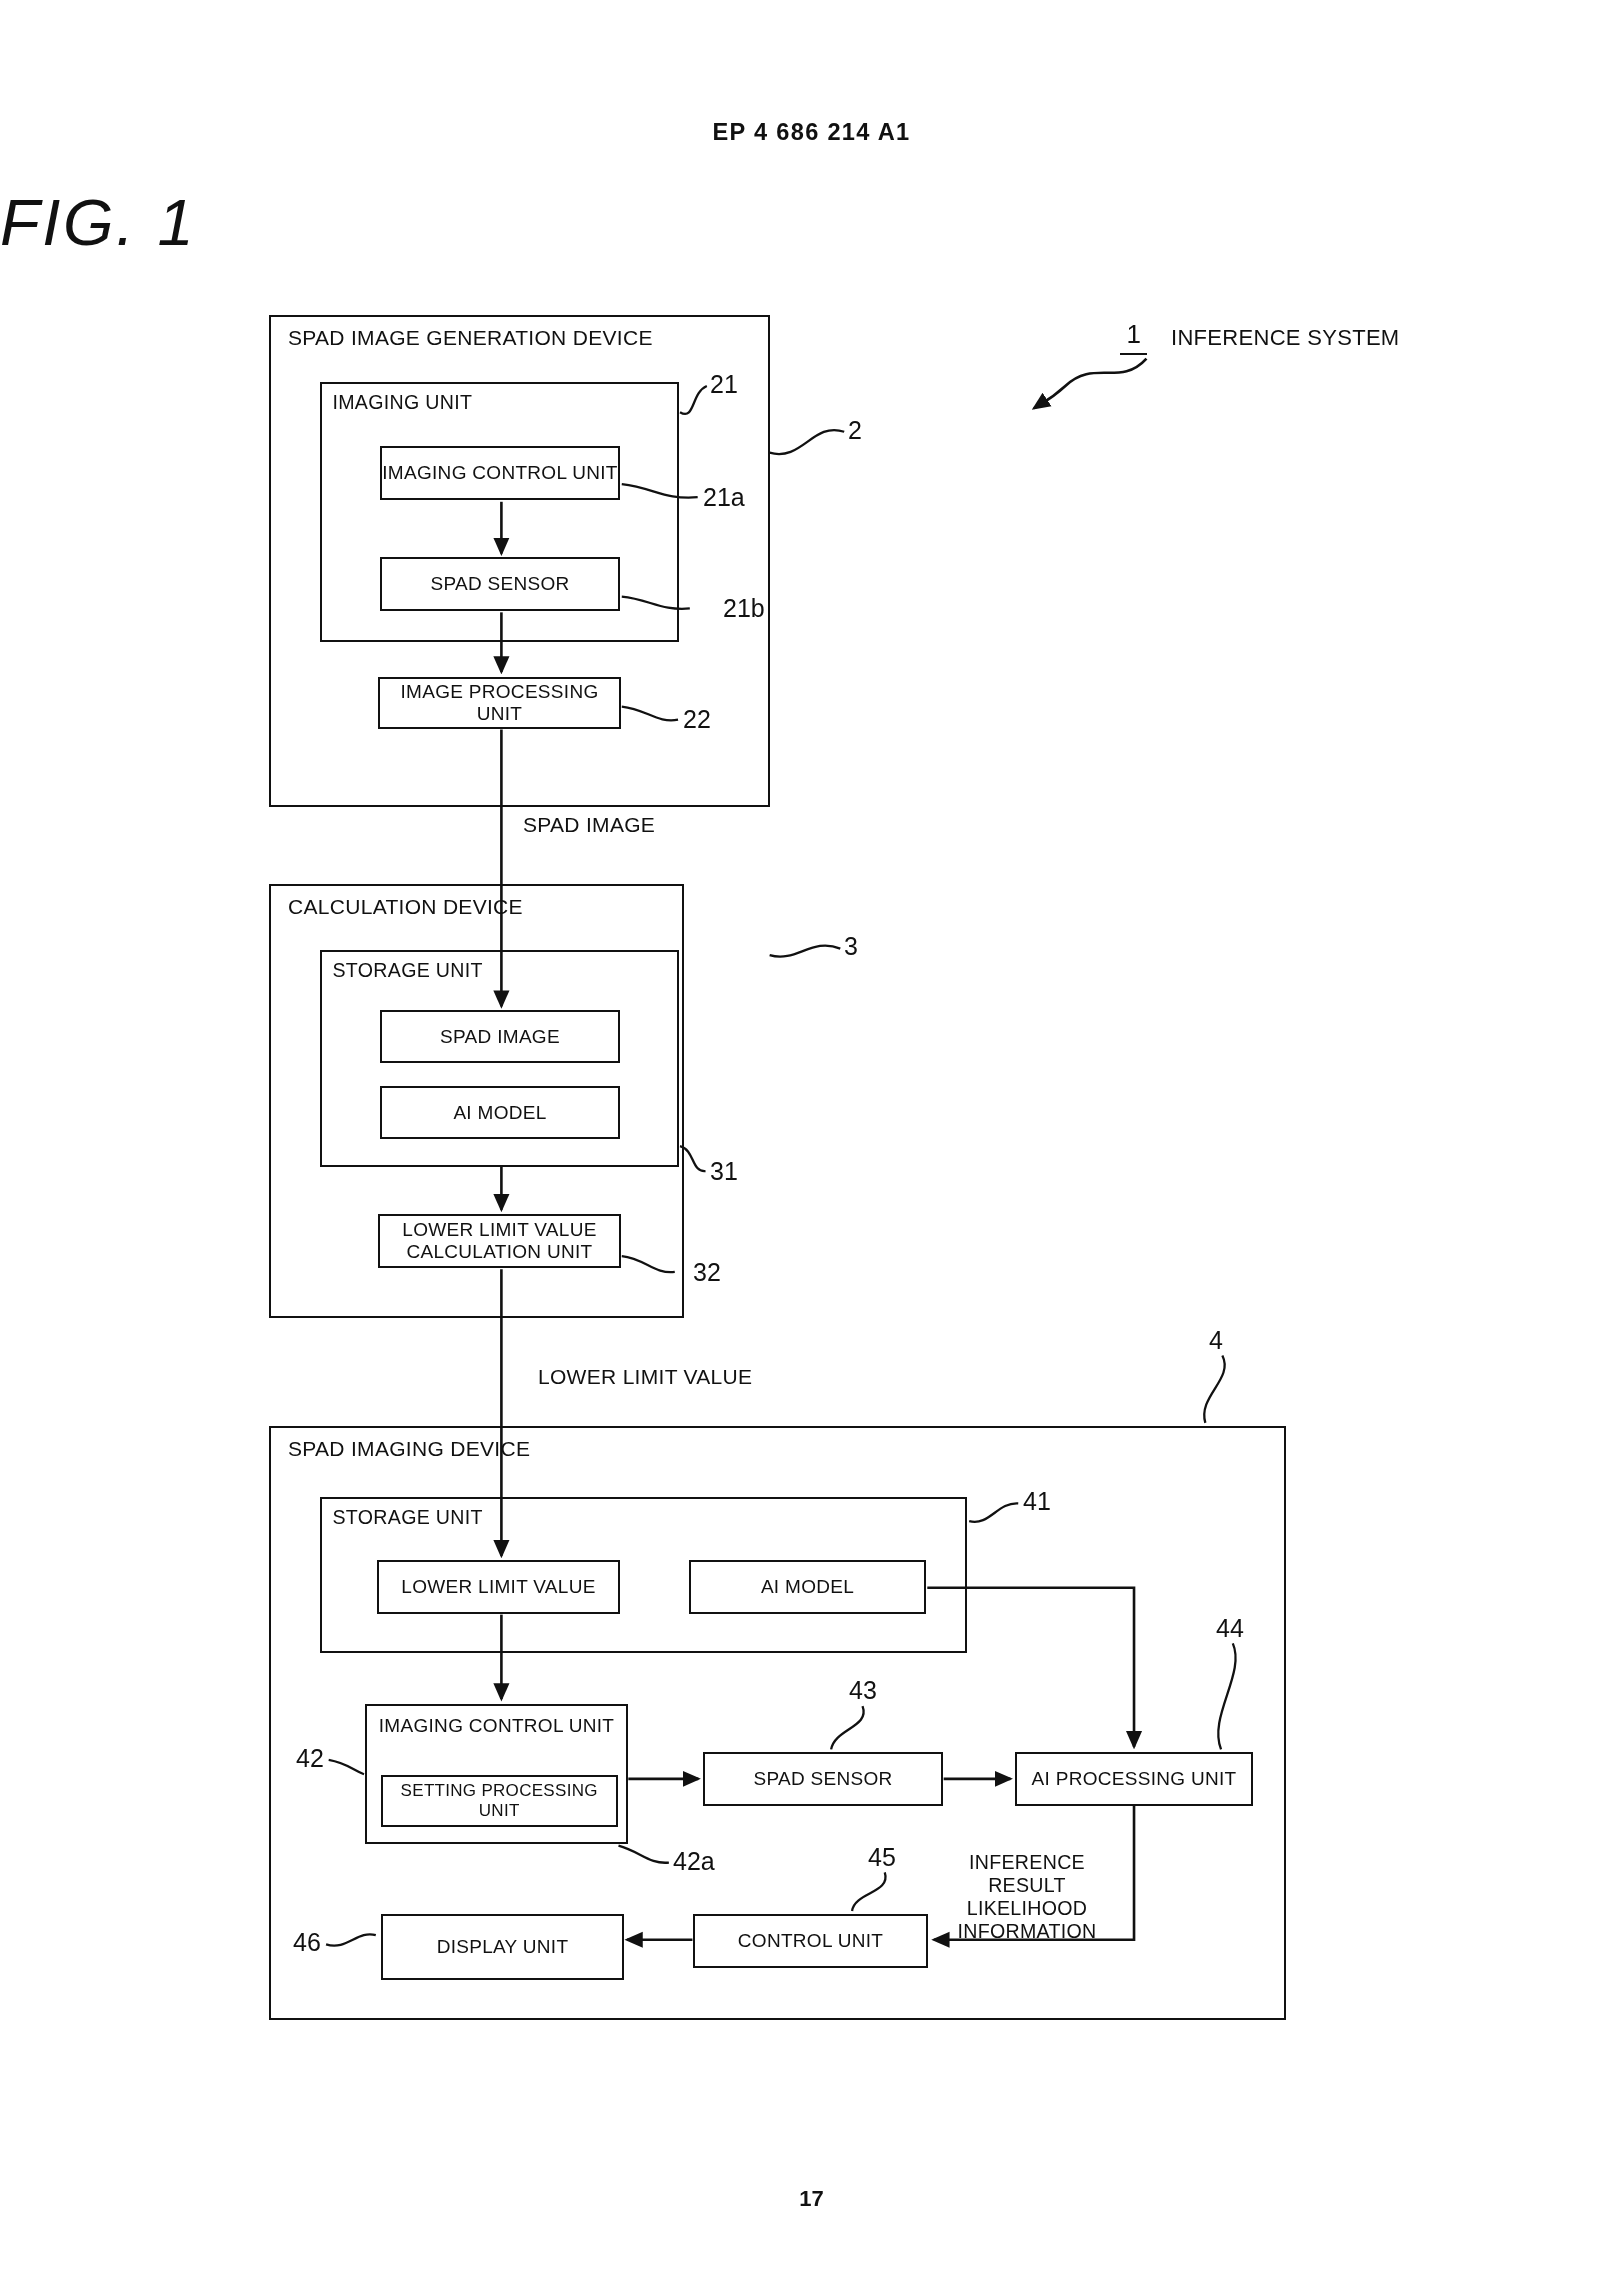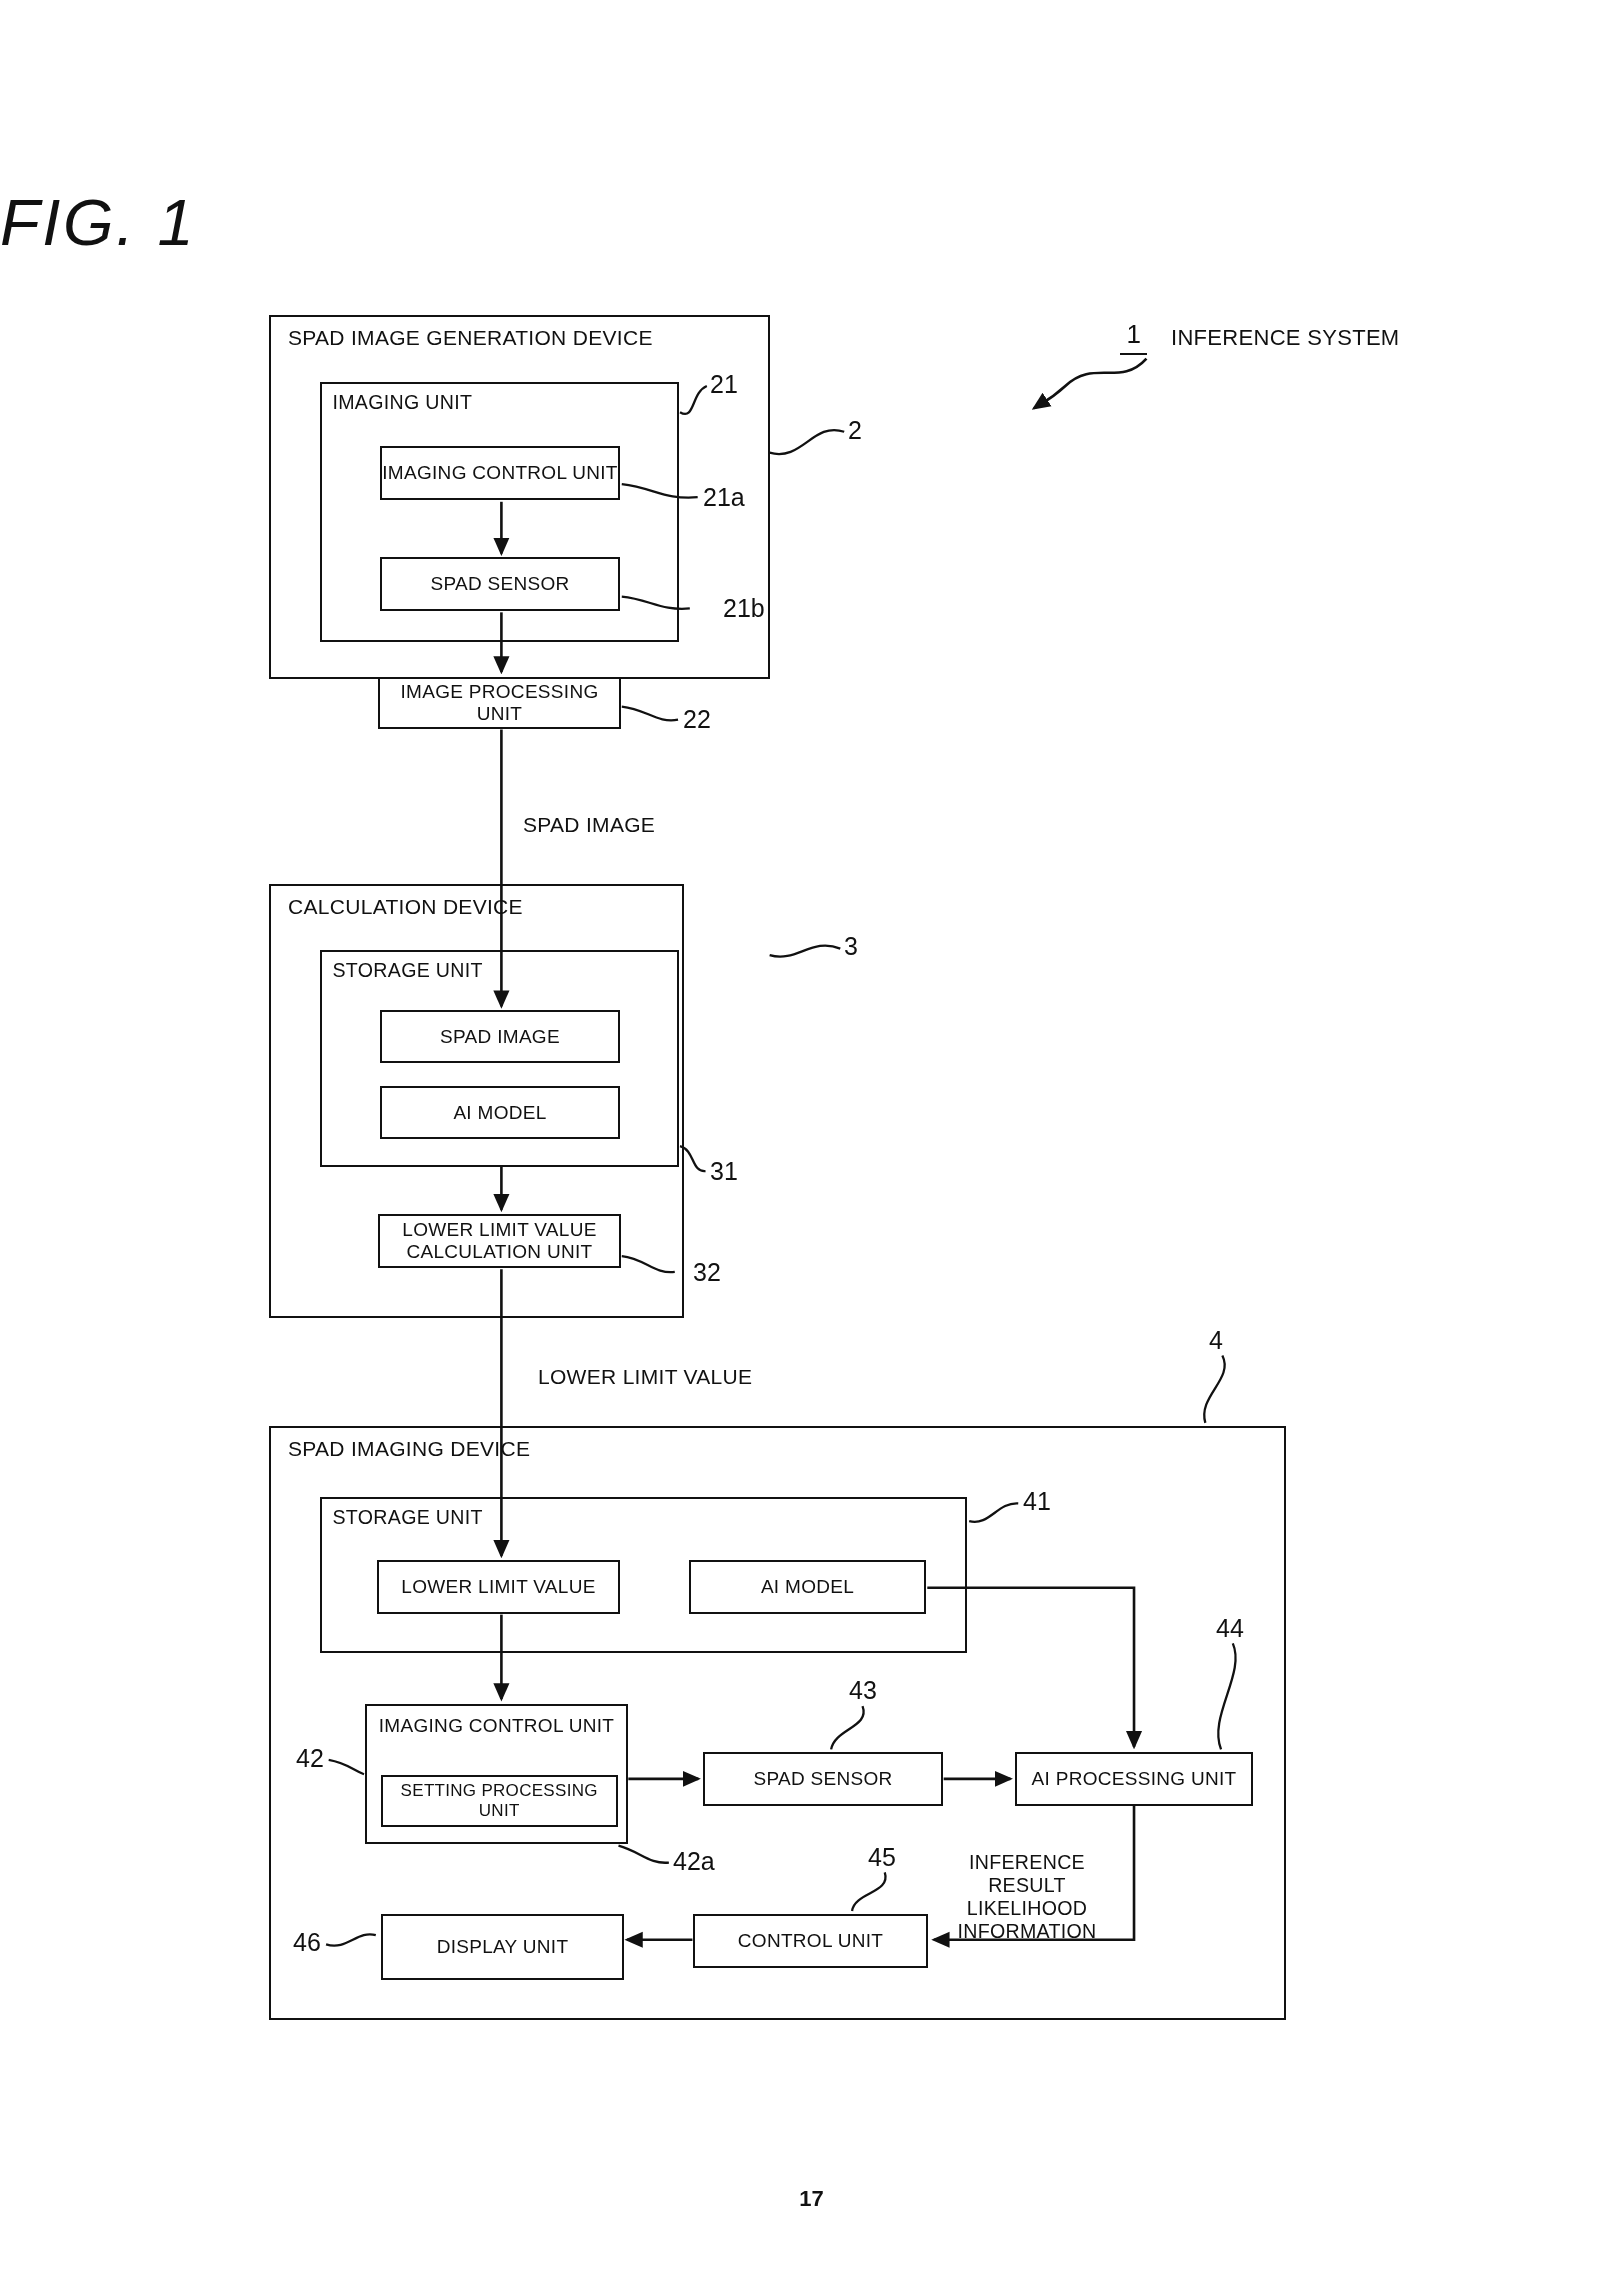--- a/index.html
+++ b/index.html
@@ -64,25 +64,26 @@
     <path class="leader" d="M 1868 2072 C 1886 2108, 1830 2134, 1842 2175"></path>
     <path class="leader" d="M 1481 2325 C 1512 2333, 1524 2296, 1556 2298"></path>
     <path class="leader" d="M 502 2690 C 530 2695, 538 2705, 556 2712"></path>
     <path class="leader" d="M 945 2821 C 978 2830, 992 2850, 1022 2847"></path>
     <path class="leader" d="M 1318 2608 C 1330 2640, 1276 2642, 1270 2674"></path>
     <path class="leader" d="M 1884 2512 C 1904 2558, 1846 2624, 1866 2674"></path>
     <path class="leader" d="M 1352 2862 C 1362 2894, 1306 2892, 1302 2921"></path>
     <path class="leader" d="M 498 2972 C 530 2982, 546 2950, 574 2958"></path>
   </svg>
 
+  <div class="patent-no">EP 4 686 214 A1</div>
   <div class="fig-title">FIG. 1</div>
   <div class="sys-ref">1</div>
   <div class="sys-label">INFERENCE SYSTEM</div>
 
-  <div class="box" style="left:269px;top:315px;width:501px;height:364px;">
+  <div class="box" style="left:269px;top:315px;width:501px;height:492px;">
     <div class="device-title" style="left:17px;top:9.2px;">SPAD IMAGE GENERATION DEVICE</div>
 
     <div class="box" style="left:49px;top:65px;width:359px;height:260px;">
       <div class="unit-title" style="left:10.5px;top:7.2px;">IMAGING UNIT</div>
 
       <div class="box unit" style="left:58px;top:62px;width:240px;height:54px;">
         <span>IMAGING CONTROL UNIT</span>
       </div>
 
       <div class="box unit" style="left:58px;top:173px;width:240px;height:54px;">

